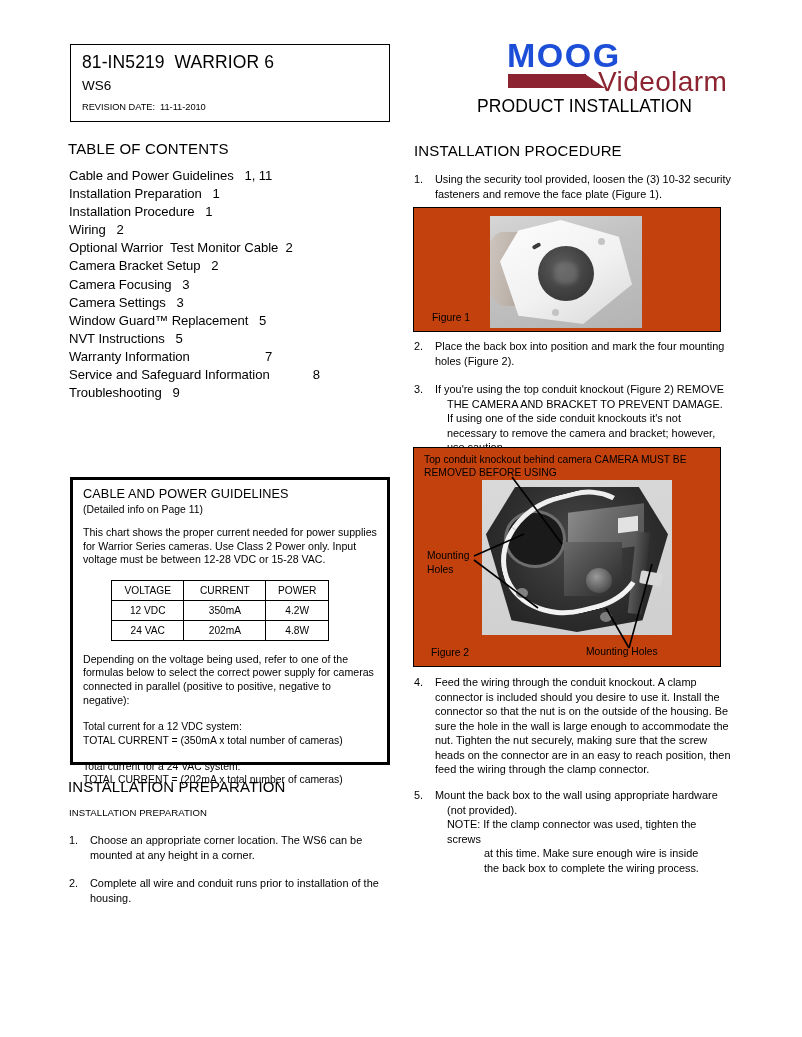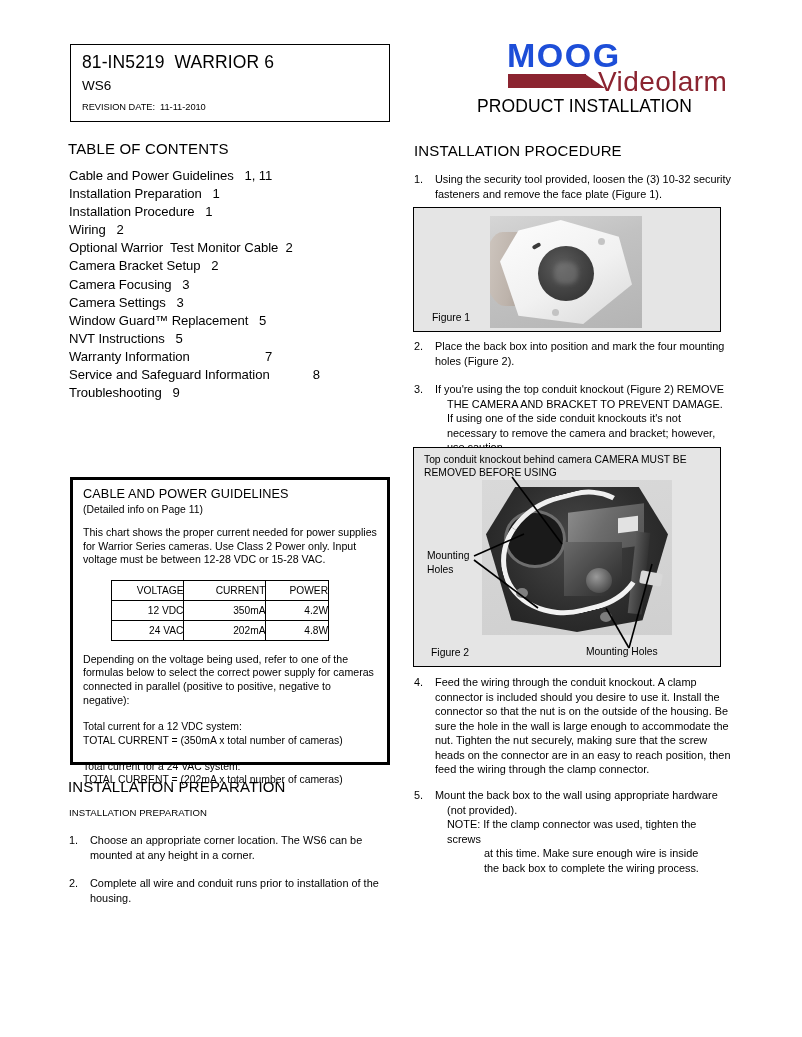--- a/index.html
+++ b/index.html
@@ -139,21 +139,21 @@
   .cp-table {
     border-collapse: collapse;
     margin: 13px 0 0 28px;
     width: 218px;
   }
   .cp-table td, .cp-table th {
     border: 1px solid #000;
     font-size: 10.2px;
     font-weight: 400;
     padding: 4px 0;
-    text-align: right;
+    text-align: center;
   }
   .cp-table .c-volt { width: 73px; }
   .cp-table .c-curr { width: 83px; }
   .cp-table .c-pow  { width: 63px; }
   .cp-para2 {
     font-size: 10.6px;
     line-height: 13.6px;
     margin-top: 12px;
   }
   .cp-formula {
@@ -194,21 +194,21 @@
   #proc-list-1 { left: 414px; top: 172px; width: 318px; }
   #proc-list-2 { left: 414px; top: 339px; width: 318px; }
   #proc-list-3 { left: 414px; top: 675px; width: 318px; }
   #proc-list-4 { left: 414px; top: 788px; width: 318px; }
 
   
   .fig-box {
     position: absolute;
     border: 1.6px solid #000;
     box-sizing: border-box;
-    background: #e5e5e5;
+    background: #c2410c;
   }
   #figure-1 { left: 413px; top: 207px; width: 308px; height: 125px; }
   #figure-2 { left: 413px; top: 447px; width: 308px; height: 220px; }
 
   .fig-caption {
     position: absolute;
     font-size: 10.4px;
   }
   #fig1-caption { left: 18px; bottom: 8px; }
   #fig2-caption { left: 17px; bottom: 8px; }

